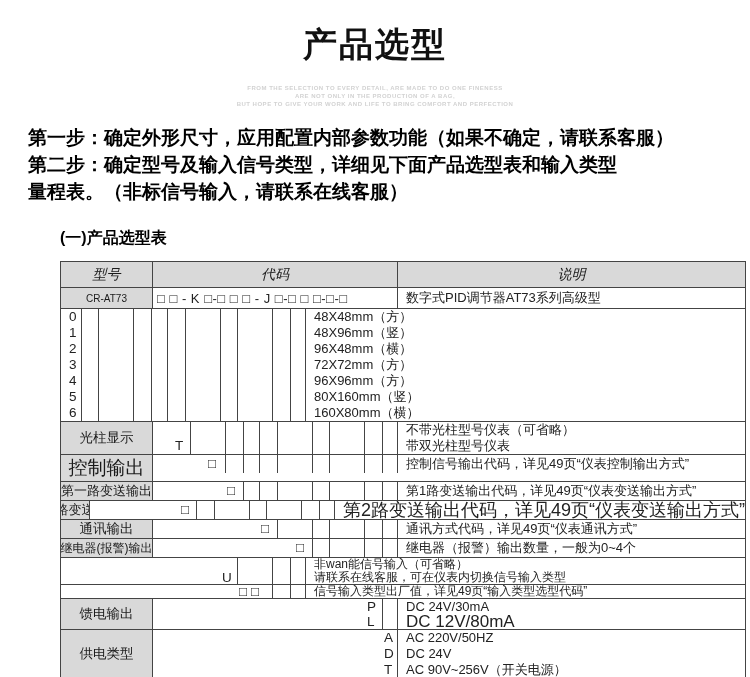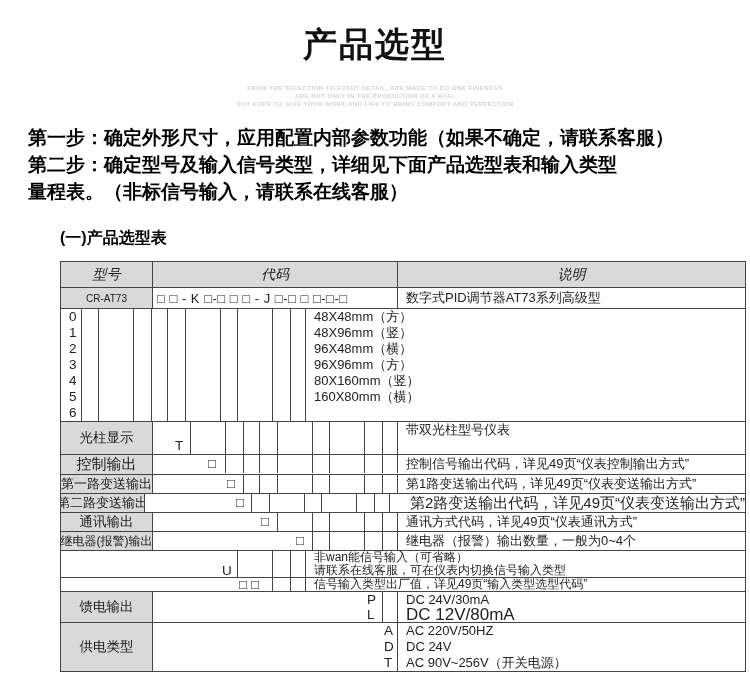--- a/index.html
+++ b/index.html
@@ -119,20 +119,21 @@
                   <span class="code" style="left: 8px; line-height: 16px;">5</span>
                 </div>
                 <div class="cline" style="height: 16px;">
                   <span class="code" style="left: 8px; line-height: 16px;">6</span>
                 </div>
               </div>
               <div class="dcell">
                 <div class="dline" style="height: 16px; line-height: 16px; font-size: 13px;">48X48mm（方）</div>
                 <div class="dline" style="height: 16px; line-height: 16px; font-size: 13px;">48X96mm（竖）</div>
                 <div class="dline" style="height: 16px; line-height: 16px; font-size: 13px;">96X48mm（横）</div>
+                <div class="dline" style="height: 16px; line-height: 16px; font-size: 13px;">72X72mm（方）</div>
                 <div class="dline" style="height: 16px; line-height: 16px; font-size: 13px;">96X96mm（方）</div>
                 <div class="dline" style="height: 16px; line-height: 16px; font-size: 13px;">80X160mm（竖）</div>
                 <div class="dline" style="height: 16px; line-height: 16px; font-size: 13px;">160X80mm（横）</div>
               </div>
             </div>
           </div>
         </div>
         <div class="trow">
           <div class="lbl" style="font-size: 13.5px;">光柱显示</div>
           <div class="rcon">
@@ -146,27 +147,28 @@
                 <div class="vline" style="left: 159px;"></div>
                 <div class="vline" style="left: 176px;"></div>
                 <div class="vline" style="left: 211px;"></div>
                 <div class="vline" style="left: 229px;"></div>
                 <div class="cline" style="height: 16px;"></div>
                 <div class="cline" style="height: 16px;">
                   <span class="code" style="left: 22px; line-height: 16px;">T</span>
                 </div>
               </div>
               <div class="dcell">
+                <div class="dline" style="height: 16px; line-height: 16px; font-size: 13px;">不带光柱型号仪表（可省略）</div>
                 <div class="dline" style="height: 16px; line-height: 16px; font-size: 13px;">带双光柱型号仪表</div>
               </div>
             </div>
           </div>
         </div>
         <div class="trow">
-          <div class="lbl" style="font-size: 15px; text-align: center;">控制输出</div>
+          <div class="lbl" style="font-size: 19px; text-align: center;">控制输出</div>
           <div class="rcon">
             <div class="sec">
               <div class="ccell">
                 <div class="vline" style="left: 72px;"></div>
                 <div class="vline" style="left: 90px;"></div>
                 <div class="vline" style="left: 106px;"></div>
                 <div class="vline" style="left: 124px;"></div>
                 <div class="vline" style="left: 159px;"></div>
                 <div class="vline" style="left: 176px;"></div>
                 <div class="vline" style="left: 211px;"></div>
@@ -212,21 +214,21 @@
                 <div class="vline" style="left: 124px;"></div>
                 <div class="vline" style="left: 159px;"></div>
                 <div class="vline" style="left: 176px;"></div>
                 <div class="vline" style="left: 211px;"></div>
                 <div class="vline" style="left: 229px;"></div>
                 <div class="cline" style="height: 18px;">
                   <span class="code" style="left: 91px; line-height: 18px;">□</span>
                 </div>
               </div>
               <div class="dcell">
-                <div class="dline" style="height: 18px; line-height: 18px; font-size: 15px; margin-left: 12px;">第2路变送输出代码，详见49页“仪表变送输出方式”</div>
+                <div class="dline" style="height: 18px; line-height: 18px; font-size: 18px;">第2路变送输出代码，详见49页“仪表变送输出方式”</div>
               </div>
             </div>
           </div>
         </div>
         <div class="trow">
           <div class="lbl" style="font-size: 13.5px;">通讯输出</div>
           <div class="rcon">
             <div class="sec">
               <div class="ccell">
                 <div class="vline" style="left: 124px;"></div>

